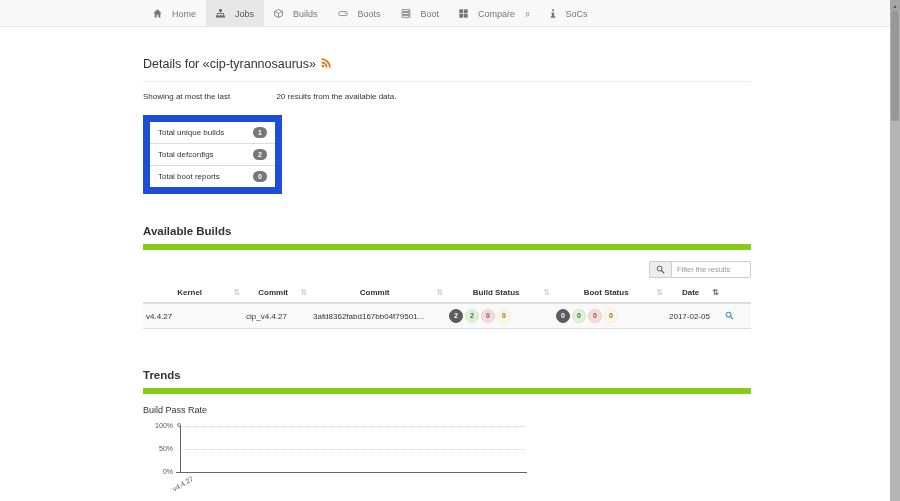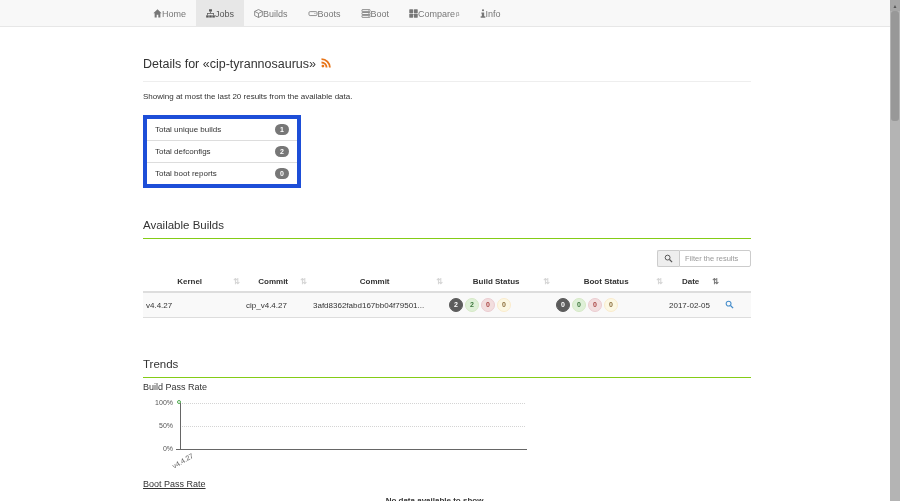--- a/index.html
+++ b/index.html
@@ -4,69 +4,69 @@
 <style>
   * { box-sizing: border-box; margin: 0; padding: 0; }
   html,body { width: 900px; height: 501px; overflow: hidden; }
   body {
     font-family: "Liberation Sans", sans-serif;
     background: #fff; color: #333; position: relative; font-size: 8px;
   }
   
   .navbar { height: 27px; background: #f8f8f8; border-bottom: 1px solid #e7e7e7; }
   .navbar-inner { margin-left: 143px; display: flex; height: 27px; }
-  .nav-item { display: flex; align-items: center; gap: 0; padding: 0 10px; height: 27px;
+  .nav-item { display: flex; align-items: center; gap: 10px; padding: 0 10px; height: 27px;
               color: #777; font-size: 9px; cursor: pointer; }
   .nav-item.active { background: #e7e7e7; color: #555; }
   .nav-item svg { display: block; }
   .nav-item sup { font-size: 6px; margin-left: 1px; }
   
   .container { margin-left: 143px; width: 608px; }
   .page-title { margin-top: 30px; font-size: 12.5px; font-weight: 400; color: #333;
                 padding-bottom: 10px; border-bottom: 1px solid #eee; display: flex; align-items: center; gap: 5px; }
   .subtitle { margin-top: 10px; font-size: 8px; color: #333; }
-  .subtitle b { font-weight: normal; }
-  
-  .summary { margin-top: 14px; width: 158px; border: 4px solid #1d4ed8; }
+  .subtitle b { font-weight: normal; margin-left: 44px; }
+  
+  .summary { margin-top: 14px; width: 139px; border: 7px solid #1d4ed8; }
   .summary-row { display: flex; justify-content: space-between; align-items: center;
                  padding: 5px 8px; border-top: 1px solid #ddd; font-size: 8px; color: #333; }
   .summary-row:first-child { border-top: none; }
   .badge { background: #777; color: #fff; border-radius: 9px; padding: 1px 5px;
            font-size: 7px; font-weight: bold; line-height: 1.3; min-width: 14px; text-align: center; }
   
-  .section-title { margin-top: 31px; font-size: 11.5px; font-weight: 400;
-                   padding-bottom: 7px; border-bottom: 1px solid #84cc16; }
+  .section-title { margin-top: 31px; font-size: 11.5px; font-weight: 700;
+                   padding-bottom: 7px; border-bottom: 6px solid #84cc16; }
   .section-title.trends { margin-top: 40px; }
   
   .filter-row { margin-top: 11px; display: flex; justify-content: flex-end; }
   .input-group { display: flex; height: 17px; }
   .input-group-btn { width: 22px; background: #eee; border: 1px solid #ccc; border-right: none;
                      border-radius: 2px 0 0 2px; display: flex; align-items: center; justify-content: center;
                      cursor: pointer; color: #555; }
-  .filter-input { width: 72px; border: 1px solid #ccc; border-radius: 0 2px 2px 0;
+  .filter-input { width: 80px; border: 1px solid #ccc; border-radius: 0 2px 2px 0;
                   font-size: 7.5px; padding: 0 5px; color: #555; outline: none;
                   font-family: "Liberation Sans", sans-serif; }
   .filter-input::placeholder { color: #999; }
   
   table.builds { width: 100%; border-collapse: collapse; margin-top: 7px; table-layout: fixed; }
   table.builds th { text-align: center; font-size: 8px; font-weight: bold; color: #333;
                     padding: 3px 3px 5px 3px; border-bottom: 2px solid #ddd; }
   table.builds td { font-size: 8px; color: #333; padding: 5px 3px; border-bottom: 1px solid #ddd; }
   table.builds tbody tr { background: #f9f9f9; }
   .sort { float: right; color: #d5d5d5; font-size: 8px; cursor: pointer; }
   .sort.active { color: #777; font-weight: bold; }
   .pill { display: inline-block; min-width: 14px; padding: 1px 3px; border-radius: 8px;
           font-size: 7px; font-weight: bold; text-align: center; line-height: 1.4; margin-right: 2px; }
   .p-total { background: #5c5c5c; color: #fff; border: 1px solid #5c5c5c; }
   .p-pass  { background: #dff0d8; color: #3c763d; border: 1px solid #d6e9c6; }
   .p-fail  { background: #f2dede; color: #a94442; border: 1px solid #ebccd1; }
   .p-unk   { background: #fcf8e3; color: #8a6d3b; border: 1px solid #faebcc; }
   .details-link { color: #428bca; cursor: pointer; display: inline-block; }
   
-  .chart-sub { margin-top: 4px; font-size: 9px; font-weight: 400; color: #333; }
+  .chart-sub { margin-top: 11px; font-size: 9px; font-weight: 400; color: #333; }
   .chart-sub.boot { margin-top: 14px; text-decoration: underline; }
   .chart { position: relative; height: 68px; margin-top: 5px; width: 400px; }
   .ytick { position: absolute; width: 30px; text-align: right; font-size: 7px; color: #555; }
   .grid  { position: absolute; left: 37px; width: 345px; height: 0; border-top: 1px dotted #d4d4d4; }
   .yaxis { position: absolute; left: 37px; top: 6px; width: 1px; height: 46px; background: #666; }
   .xaxis { position: absolute; left: 33px; top: 52px; width: 351px; height: 1px; background: #666; }
   .point { position: absolute; left: 34px; top: 3px; width: 4px; height: 4px;
            border: 1.5px solid #4da74d; border-radius: 50%; background: #fff; }
   .xtick { position: absolute; left: 12px; top: 55px; width: 36px; text-align: right;
            font-size: 7px; color: #555; transform: rotate(-30deg); transform-origin: right top; }
@@ -154,21 +154,21 @@
         <sup>β</sup>
     </div>
 
     <div class="nav-item">
       <span>
           <svg width="6" height="9" viewBox="0 0 6 10" fill="currentColor">
             <circle cx="3" cy="1.4" r="1.2"></circle>
             <path d="M1.2 3.8 h3.1 v4.2 h1.3 v1.6 H0.4 V8 h1.3 V5.4 H1.2 Z"></path>
           </svg>
         </span>
-      <span>Info</span>
+      <span>SoCs</span>
     </div>
 
   </div>
 </div>
 
 <div class="container">
 
   <h1 class="page-title">
     <span>Details for «cip-tyrannosaurus»</span>
     <span><svg width="10" height="10" viewBox="0 0 10 10" fill="#e77418">

